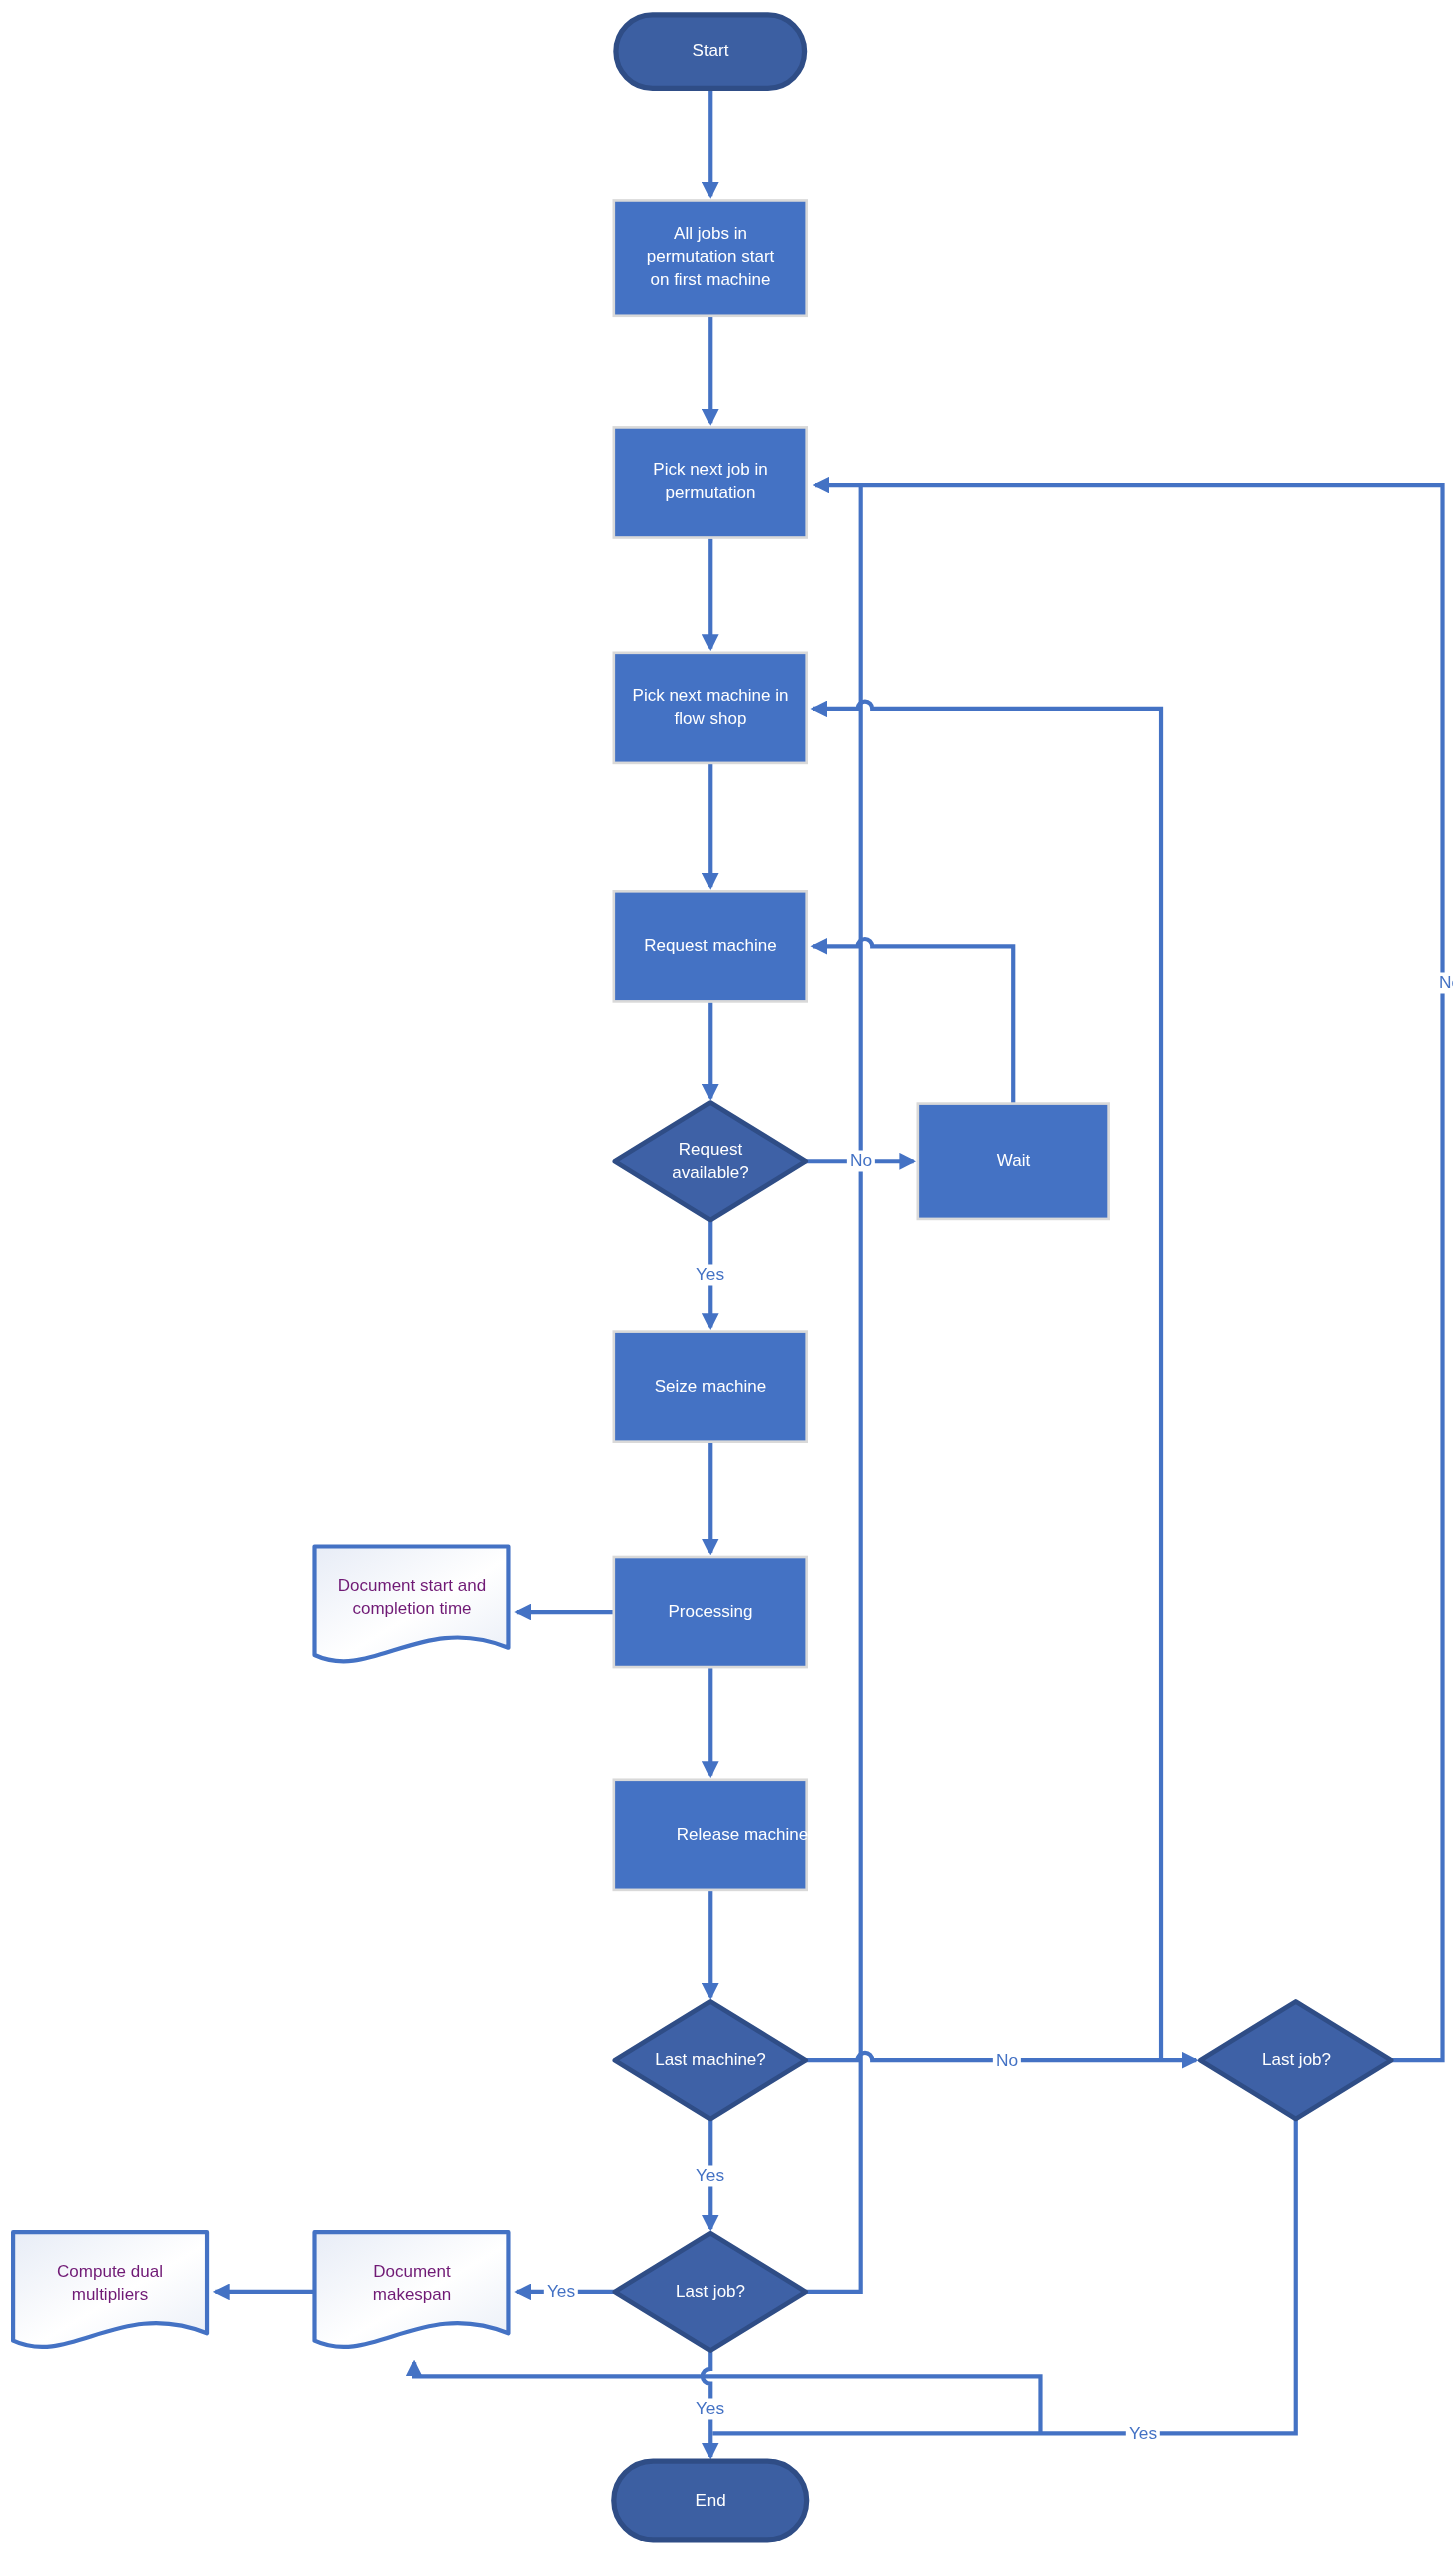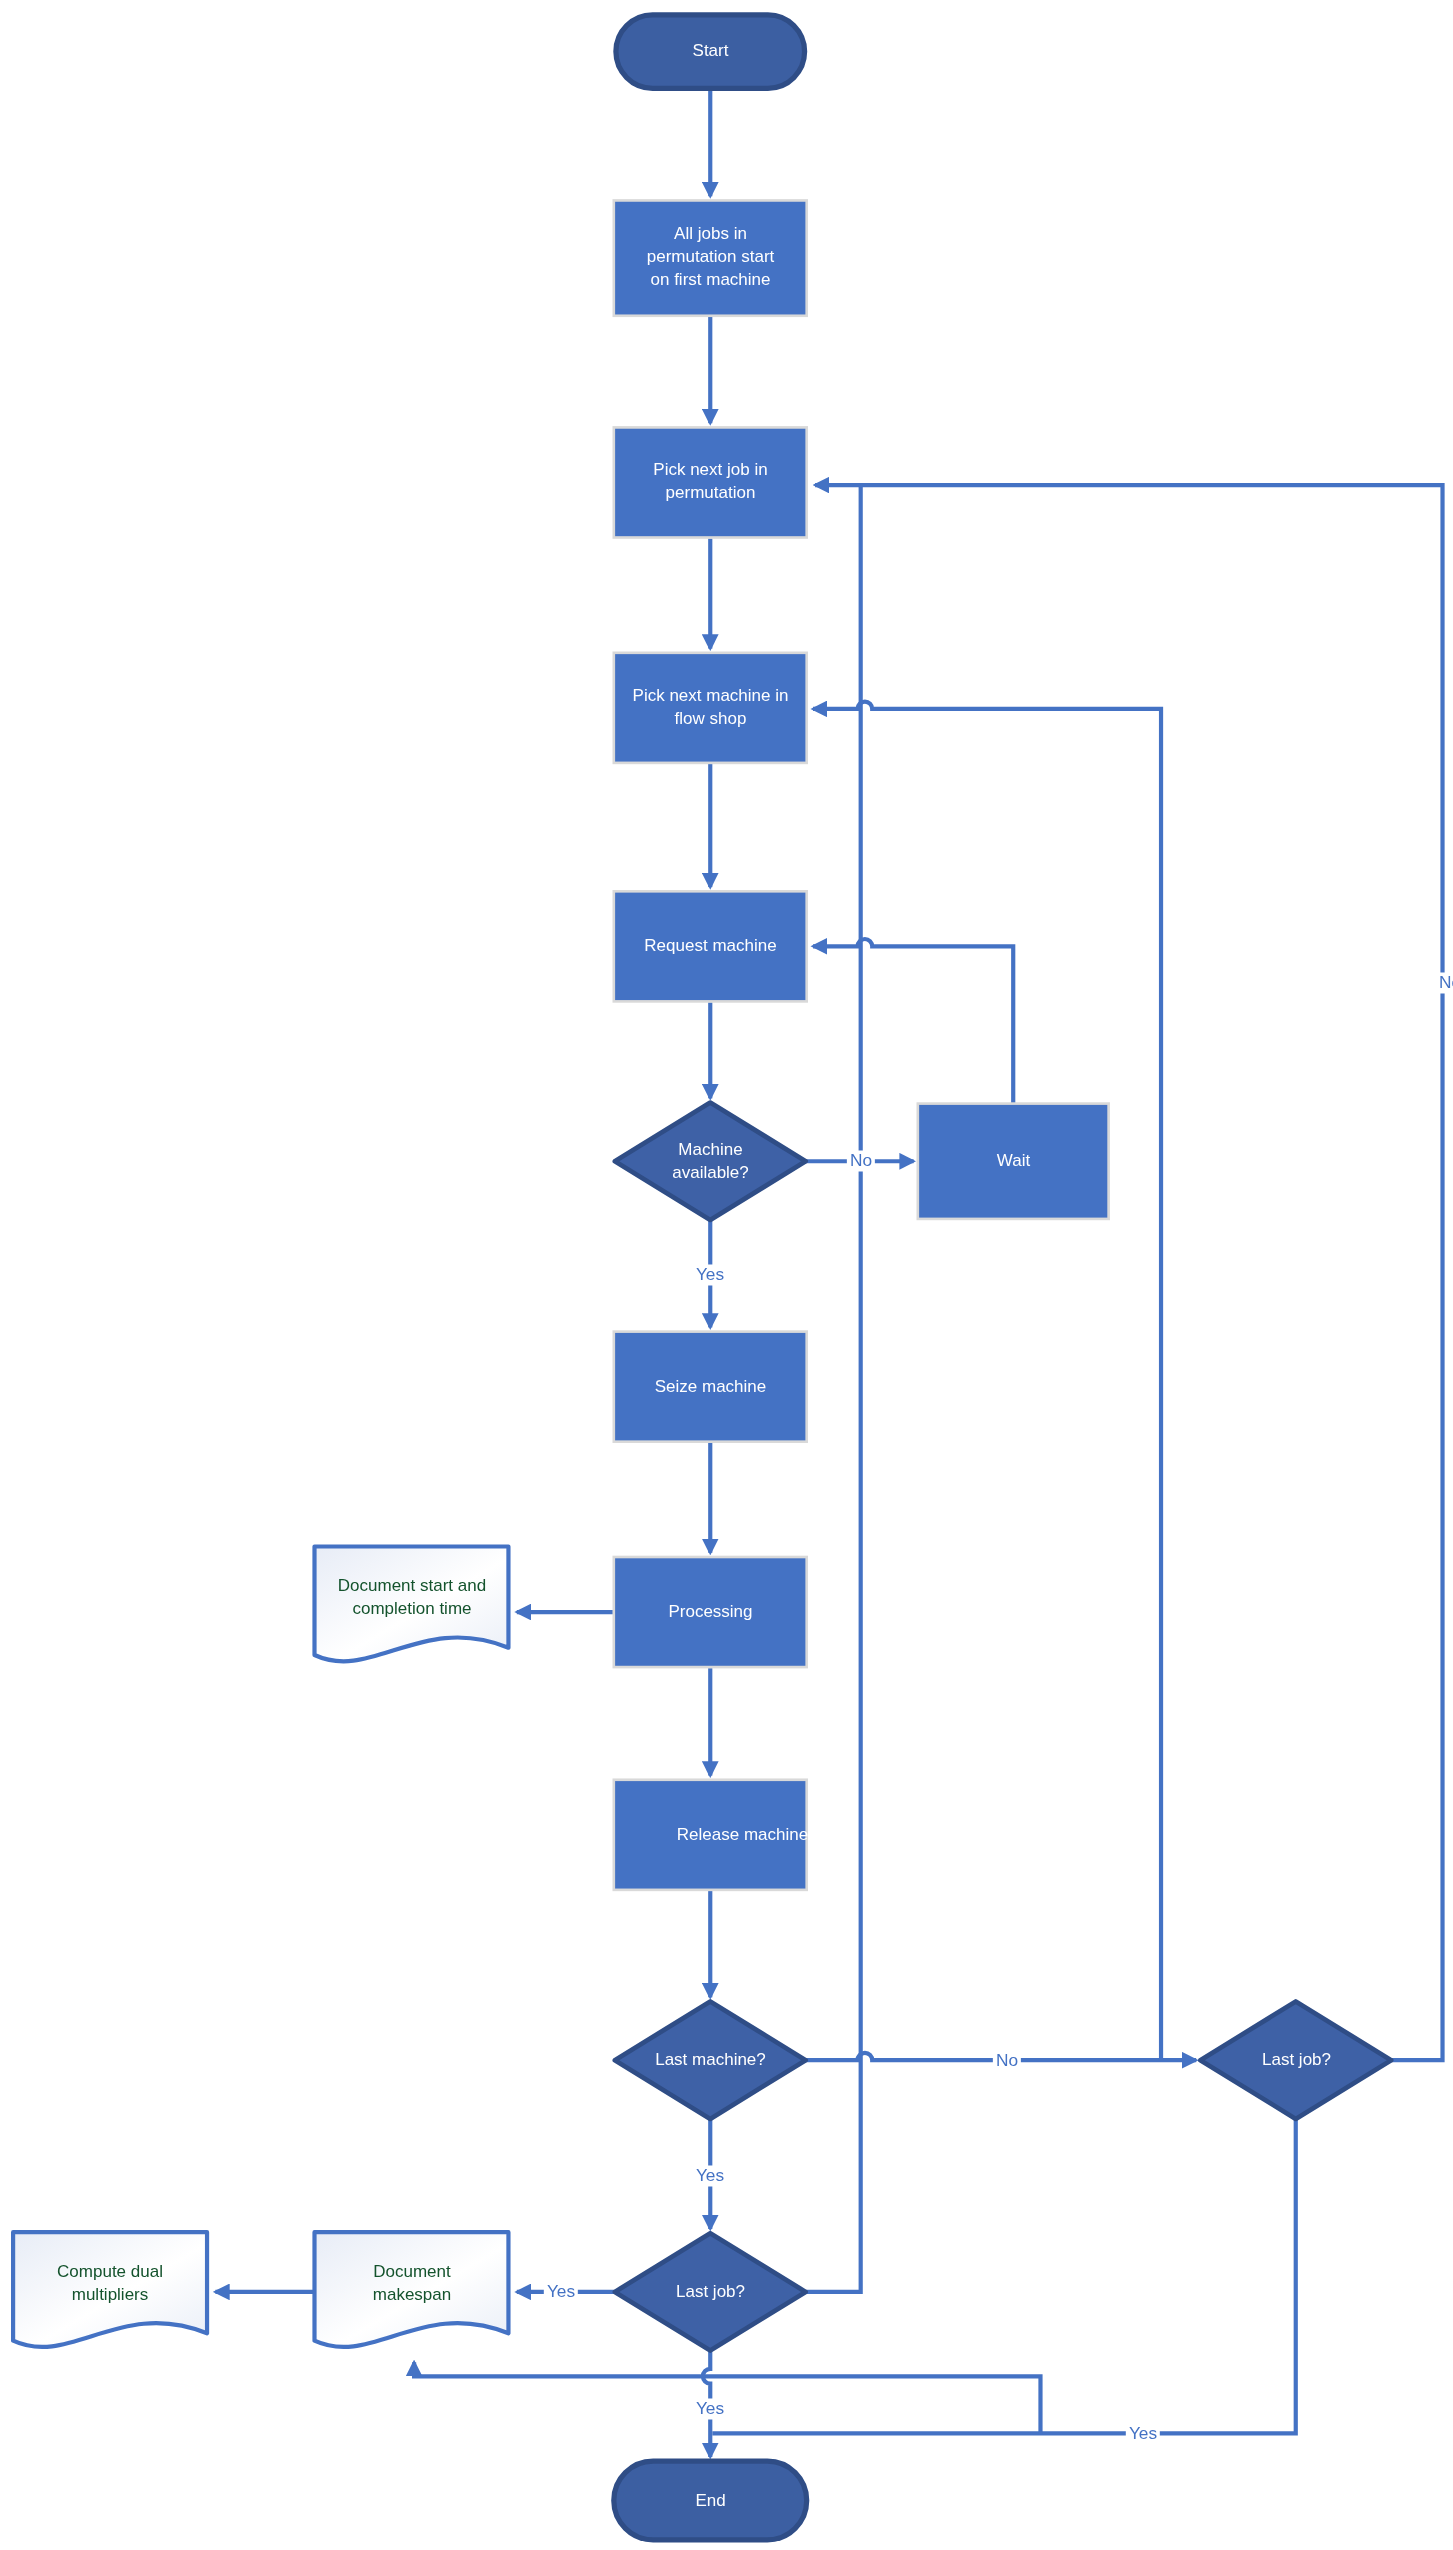--- a/index.html
+++ b/index.html
@@ -17,21 +17,21 @@
     position:absolute;
     display:flex;align-items:center;justify-content:center;
     text-align:center;
     white-space:pre-line;
     color:#ffffff;
     font-size:17px;
     line-height:1.35;
     pointer-events:none;
   }
   .nlabel.docText{
-    color:#14532d;
+    color:#701a75;
   }
   .elabel{
     position:absolute;
     transform:translate(-50%,-50%);
     background:#ffffff;
     color:#4472C4;
     font-size:17.3px;
     line-height:1.1;
     padding:1px 3.1px;
     pointer-events:none;
@@ -120,21 +120,21 @@
 
   <div class="nlabel" style="left:616px;top:14.7px;width:189px;height:73px;">Start</div>
   <div class="nlabel" style="left:614px;top:200px;width:193px;height:115px;border-radius:9px;">All jobs in
 permutation start
 on first machine</div>
   <div class="nlabel" style="left:614px;top:427px;width:193px;height:110px;">Pick next job in
 permutation</div>
   <div class="nlabel" style="left:614px;top:653px;width:193px;height:110px;">Pick next machine in
 flow shop</div>
   <div class="nlabel" style="left:614px;top:891px;width:193px;height:110px;">Request machine</div>
-  <div class="nlabel" style="left:615px;top:1103px;width:191px;height:117px;">Machine
+  <div class="nlabel" style="left:615px;top:1103px;width:191px;height:117px;">Request
 available?</div>
   <div class="nlabel" style="left:918px;top:1104px;width:191px;height:115px;">Wait</div>
   <div class="nlabel" style="left:614px;top:1332px;width:193px;height:110px;">Seize machine</div>
   <div class="nlabel" style="left:614px;top:1557px;width:193px;height:110px;">Processing</div>
   <div class="nlabel docText" style="left:315px;top:1547px;width:194px;height:102px;">Document start and
 completion time</div>
   <div class="nlabel" style="left:614px;top:1780px;width:193px;height:110px;margin-left:32px;">Release machine</div>
   <div class="nlabel" style="left:615px;top:2002px;width:191px;height:117px;">Last machine?</div>
   <div class="nlabel" style="left:1201px;top:2002px;width:191px;height:117px;">Last job?</div>
   <div class="nlabel" style="left:615px;top:2234px;width:191px;height:117px;">Last job?</div>

